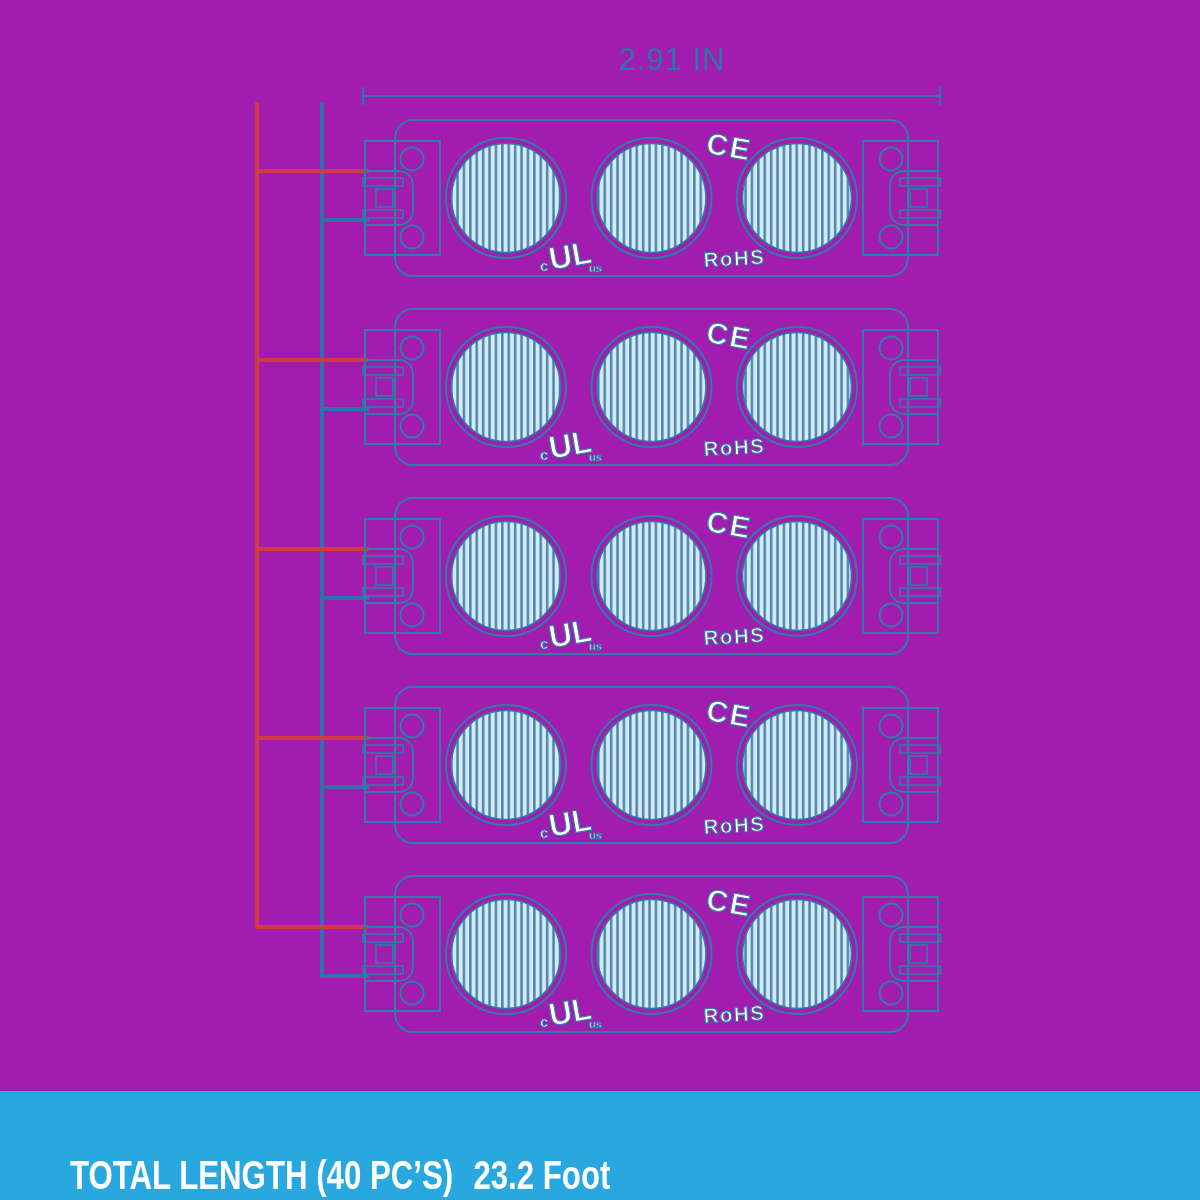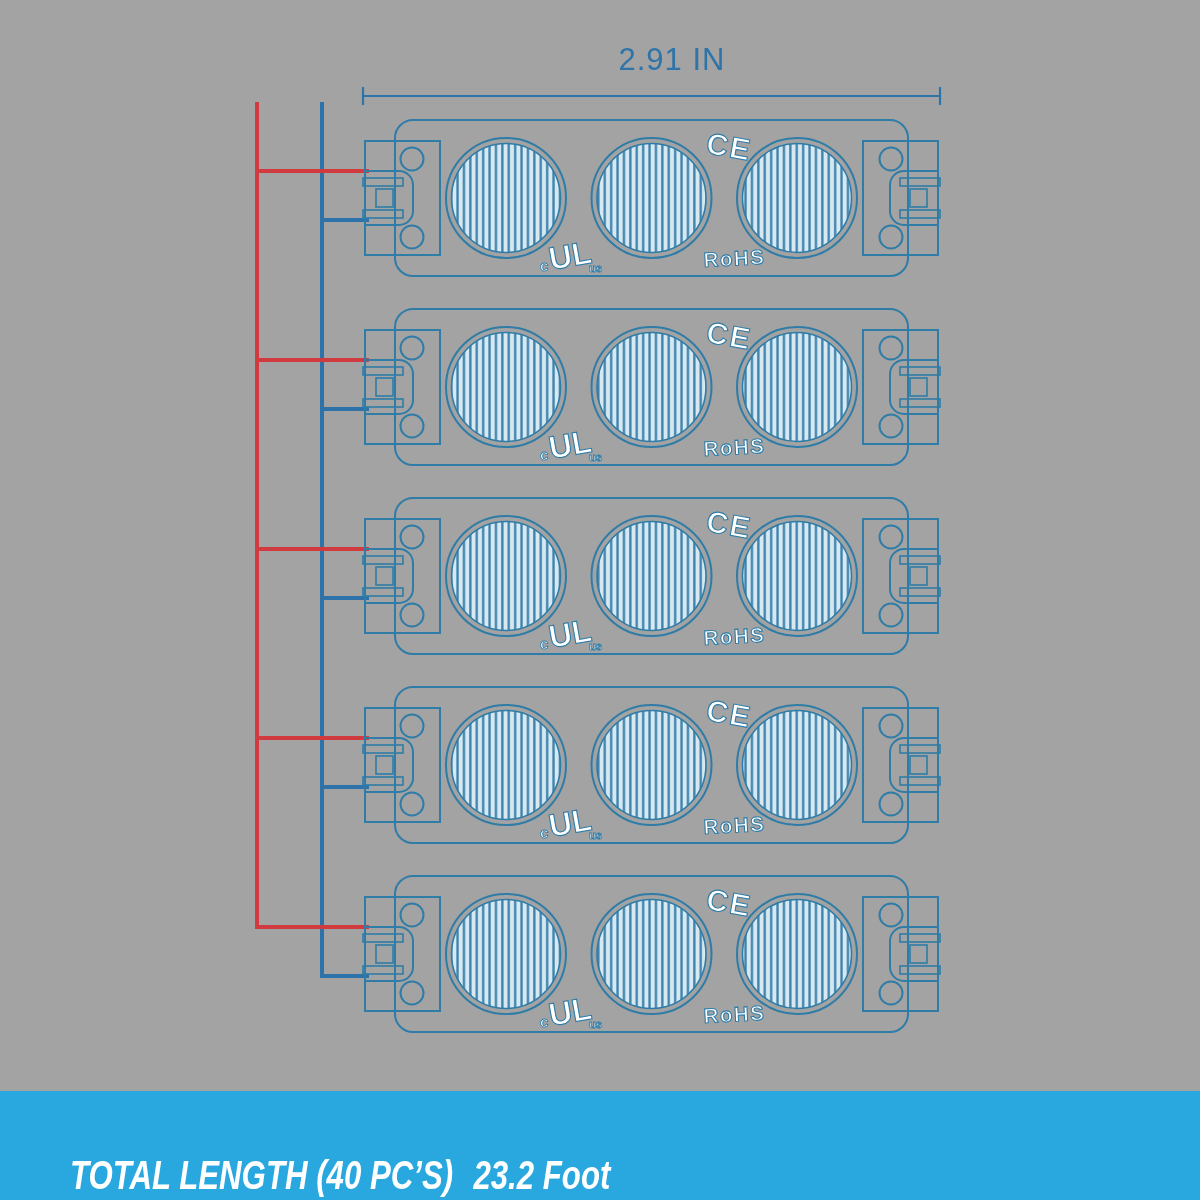--- a/index.html
+++ b/index.html
@@ -7,40 +7,39 @@
     --wire_red:#d13a3e;
     --wire_blue:#2d72a8;
     --led_fill:#d6e8f2;
     --led_stripe:#3e81ab;
     --dimension:#2f74a8;
     --footer_bg:#29a8e0;
     --footer_text:#ffffff;
   }
   html,body{margin:0;padding:0;background:#ffffff;}
   .stage{
-    position:relative;width:1200px;height:1200px;overflow:hidden;background:#a3a3a3;
+    position:relative;width:1200px;height:1200px;overflow:hidden;background:#a21caf;
     font-family:"Liberation Sans",sans-serif;
     text-align:center;
   }
   svg text{font-family:"Liberation Sans",sans-serif;}
   .ol{fill:none;stroke:var(--outline);stroke-width:2;}
   .t{stroke-width:1.6;}
   .lens{fill:url(#lens-stripes);stroke:var(--outline);stroke-width:1.6;}
   .p-bg{fill:var(--led_fill);}
   .p-ln{fill:var(--led_stripe);}
   .wire-r{stroke:var(--wire_red);stroke-width:4;fill:none;}
   .wire-b{stroke:var(--wire_blue);stroke-width:4;fill:none;}
   .dim-ln{stroke:var(--dimension);stroke-width:2.2;fill:none;}
   .dim-txt{fill:var(--dimension);font-size:31px;font-weight:500;letter-spacing:1px;}
   .mark{fill:#ffffff;stroke:var(--outline);stroke-width:1.1px;font-weight:700;}
   .mark-sm{stroke-width:0.9px;}
   .footer{
     position:absolute;left:0;top:1091px;width:1200px;height:109px;
     background:var(--footer_bg);
-    font-style:italic;
   }
   .footer-text{
     position:absolute;left:18px;top:24px;
     font-size:40px;font-weight:700;color:var(--footer_text);
     white-space:pre;line-height:1;
     transform:scaleX(0.78);transform-origin:0 0;
   }
   .ft-val{margin-left:26px;}
 </style>
 </head>

